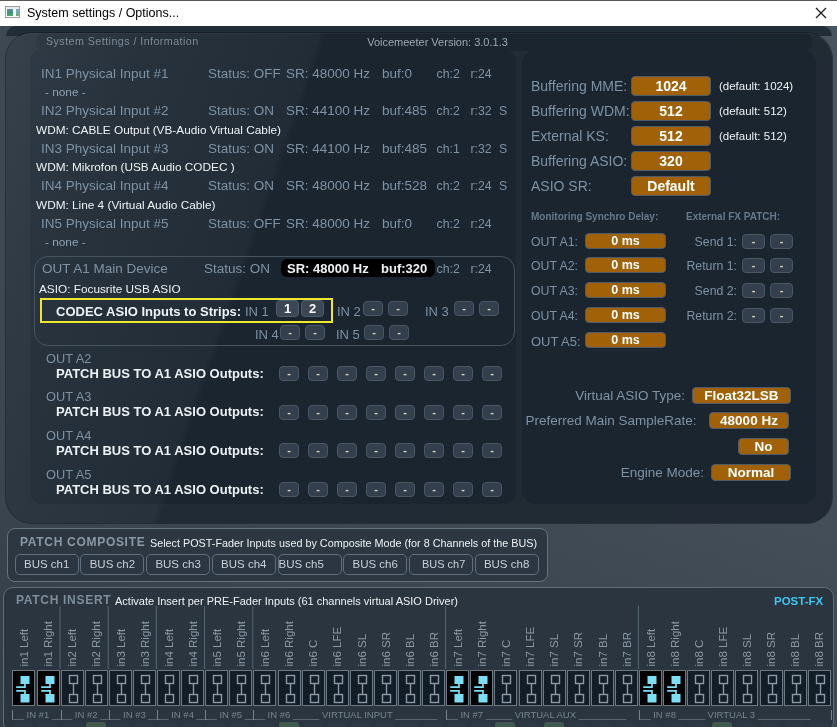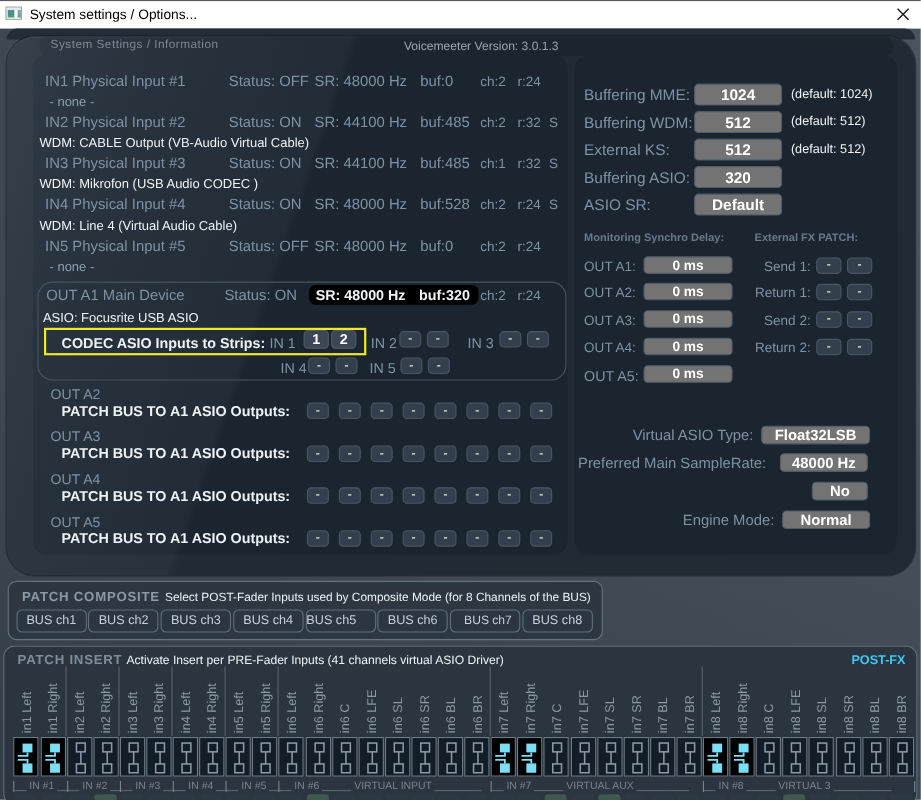--- a/index.html
+++ b/index.html
@@ -1,21 +1,21 @@
 <!DOCTYPE html>
 <html><head><meta charset="utf-8">
 <style>
 html,body{margin:0;padding:0;}
 body{width:837px;height:727px;overflow:hidden;font-family:"Liberation Sans",sans-serif;background:#fff;}
 #page{position:absolute;left:0;top:0;width:837px;height:727px;}
 .a{position:absolute;white-space:nowrap;}
 .g{color:#7e92a4;}
 .w{color:#eef2f5;}
 .b{font-weight:bold;}
-.btn{position:absolute;background:#737373;border:1px solid #4e5c6a;border-radius:4px;color:#fff;font-weight:bold;text-align:center;box-sizing:border-box;}
+.btn{position:absolute;background:#a16207;border:1px solid #4e5c6a;border-radius:4px;color:#fff;font-weight:bold;text-align:center;box-sizing:border-box;}
 .pb{position:absolute;background:#343f4d;border:1px solid #495764;border-radius:4px;color:#d9d2bd;font-weight:bold;text-align:center;box-sizing:border-box;font-size:11px;}
 </style></head><body>
 <div id="page">
 
 <div class="a" style="left:0;top:0;width:837px;height:26px;background:#fff;border-top:1px solid #5a5a5a;box-sizing:border-box;"></div>
 <div class="a" style="left:5px;top:6px;width:15px;height:12px;border:1px solid #98a0a8;background:#fbfbfb;box-sizing:border-box;">
   <div style="position:absolute;left:0px;top:0px;width:13px;height:2px;background:#e8eaec;"></div>
   <div style="position:absolute;left:1px;top:2px;width:6px;height:7px;background:linear-gradient(180deg,#5b8fae,#3f8f7e,#58a86a);"></div>
   <div style="position:absolute;left:10px;top:2px;width:3px;height:7px;background:linear-gradient(180deg,#7fa8c8,#6aa87f);"></div>
 </div>
@@ -186,21 +186,21 @@
 <div class="a" style="left:14.7px;top:553.5px;width:64px;height:21px;background:#2b3642;border:1px solid #5f6f7d;border-radius:5px;box-sizing:border-box;text-align:center;font-size:11.5px;line-height:19px;color:#c6d0d9;">BUS ch1</div>
 <div class="a" style="left:80.4px;top:553.5px;width:64px;height:21px;background:#2b3642;border:1px solid #5f6f7d;border-radius:5px;box-sizing:border-box;text-align:center;font-size:11.5px;line-height:19px;color:#c6d0d9;">BUS ch2</div>
 <div class="a" style="left:146.1px;top:553.5px;width:64px;height:21px;background:#2b3642;border:1px solid #5f6f7d;border-radius:5px;box-sizing:border-box;text-align:center;font-size:11.5px;line-height:19px;color:#c6d0d9;">BUS ch3</div>
 <div class="a" style="left:211.8px;top:553.5px;width:64px;height:21px;background:#2b3642;border:1px solid #5f6f7d;border-radius:5px;box-sizing:border-box;text-align:center;font-size:11.5px;line-height:19px;color:#c6d0d9;">BUS ch4</div>
 <div class="a" style="left:277.5px;top:553.5px;width:64px;height:21px;background:#2b3642;border:1px solid #5f6f7d;border-radius:5px;box-sizing:border-box;text-align:left;font-size:11.5px;line-height:19px;color:#c6d0d9;">BUS ch5</div>
 <div class="a" style="left:343.2px;top:553.5px;width:64px;height:21px;background:#2b3642;border:1px solid #5f6f7d;border-radius:5px;box-sizing:border-box;text-align:center;font-size:11.5px;line-height:19px;color:#c6d0d9;">BUS ch6</div>
 <div class="a" style="left:408.9px;top:553.5px;width:64px;height:21px;background:#2b3642;border:1px solid #5f6f7d;border-radius:5px;box-sizing:border-box;text-align:left;font-size:11px;line-height:19px;color:#c6d0d9;padding-left:12px;">BUS ch7</div>
 <div class="a" style="left:474.6px;top:553.5px;width:64px;height:21px;background:#2b3642;border:1px solid #5f6f7d;border-radius:5px;box-sizing:border-box;text-align:center;font-size:11.5px;line-height:19px;color:#c6d0d9;">BUS ch8</div>
 <div class="a" style="left:3px;top:587px;width:831px;height:145px;border:1px solid #5d6d7a;border-radius:10px;background:#2a3540;box-sizing:border-box;"></div>
 <div class="a b" style="left:16px;top:593px;font-size:12px;color:#7f8d9a;letter-spacing:0.7px;">PATCH INSERT</div>
-<div class="a w" style="left:115px;top:594.5px;font-size:11px;">Activate Insert per PRE-Fader Inputs (41 channels virtual ASIO Driver)</div>
+<div class="a w" style="left:115px;top:594.5px;font-size:11px;">Activate Insert per PRE-Fader Inputs (61 channels virtual ASIO Driver)</div>
 <div class="a b" style="left:774px;top:594.5px;font-size:11.5px;color:#3fc6f2;">POST-FX</div>
 <svg class="a" style="left:0;top:0;" width="837" height="727" viewBox="0 0 837 727">
       <text transform="translate(28.1,666.5) rotate(-90)" font-family="Liberation Sans,sans-serif" font-size="11.5" fill="#8b99a5">in1 Left</text>
       <text transform="translate(52.2,666.5) rotate(-90)" font-family="Liberation Sans,sans-serif" font-size="11.5" fill="#8b99a5">in1 Right</text>
       <text transform="translate(76.3,666.5) rotate(-90)" font-family="Liberation Sans,sans-serif" font-size="11.5" fill="#8b99a5">in2 Left</text>
       <text transform="translate(100.4,666.5) rotate(-90)" font-family="Liberation Sans,sans-serif" font-size="11.5" fill="#8b99a5">in2 Right</text>
       <text transform="translate(124.5,666.5) rotate(-90)" font-family="Liberation Sans,sans-serif" font-size="11.5" fill="#8b99a5">in3 Left</text>
       <text transform="translate(148.6,666.5) rotate(-90)" font-family="Liberation Sans,sans-serif" font-size="11.5" fill="#8b99a5">in3 Right</text>
       <text transform="translate(172.7,666.5) rotate(-90)" font-family="Liberation Sans,sans-serif" font-size="11.5" fill="#8b99a5">in4 Left</text>
       <text transform="translate(196.8,666.5) rotate(-90)" font-family="Liberation Sans,sans-serif" font-size="11.5" fill="#8b99a5">in4 Right</text>

